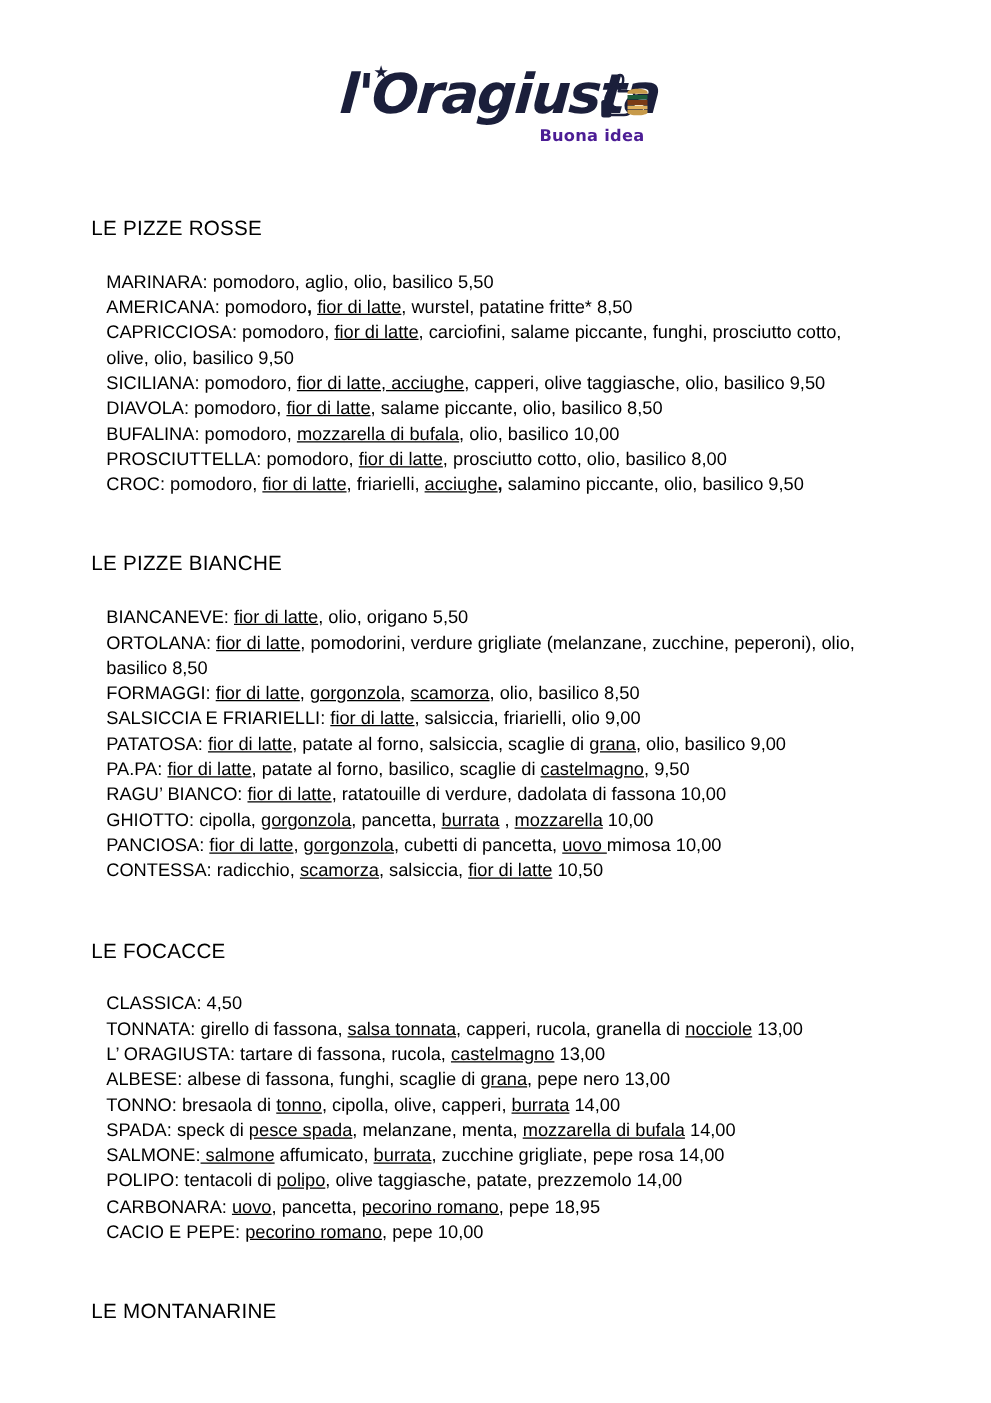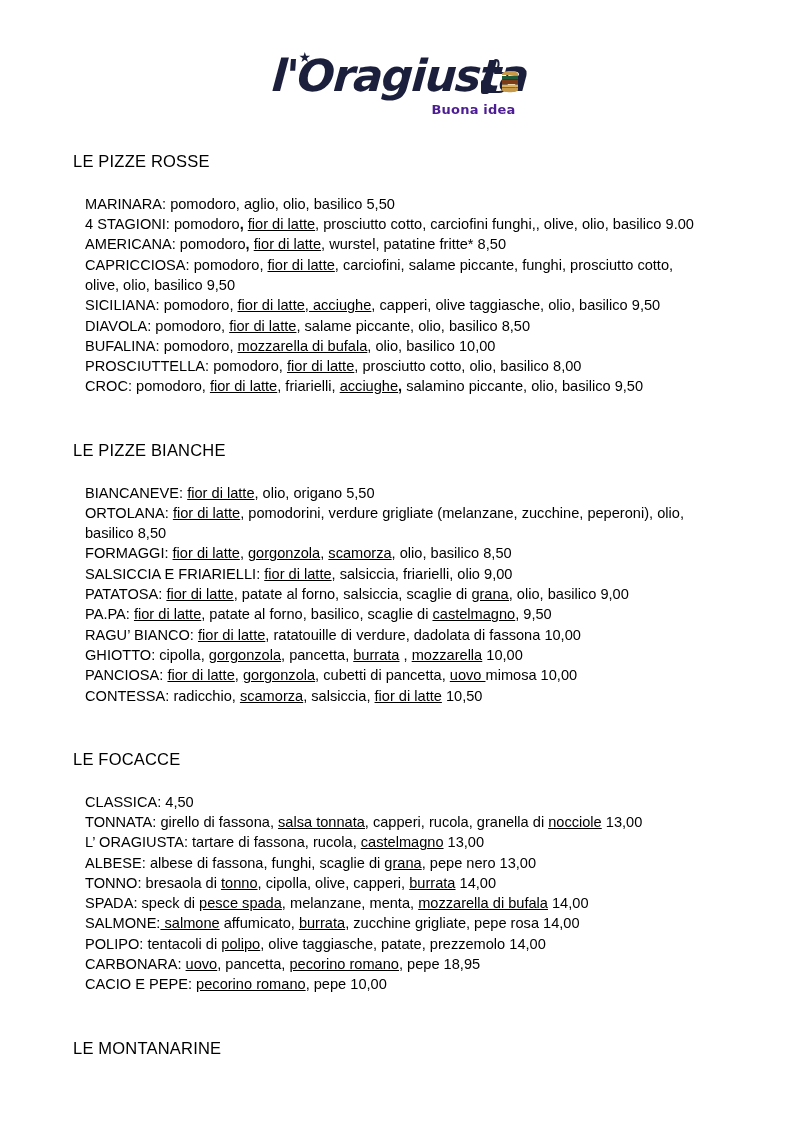--- a/index.html
+++ b/index.html
@@ -78,21 +78,21 @@
     left: 208px;
     top: 10px;
     width: 42px;
     height: 44px;
   }
 
   
   .content {
     position: absolute;
     left: 73px;
-    top: 152px;
+    top: 174px;
     width: 650px;
   }
 
   .section + .section { margin-top: 0; }
 
   .section-title {
     font-size: 16.5px;
     line-height: 1.2;
     letter-spacing: 0.2px;
     margin: 0 0 22px 0;
@@ -142,21 +142,20 @@
         <path d="M22 30 L38 30 L38 32 C38 35 22 35 22 32 Z" fill="#c79a4a"></path>
       </svg>
     </div>
   </div>
 
   <div class="content" id="menu-content">
       <div class="section">
         <div class="section-title">LE PIZZE ROSSE</div>
         <ul class="items">
           <li class="item"><span>MARINARA:  pomodoro, aglio, olio, basilico  5,50</span></li>
-          <li class="item"><span>4 STAGIONI: pomodoro</span><span class="b">,</span><span> </span><span class="u">fior di latte</span><span>, prosciutto cotto, carciofini funghi,, olive, olio, basilico  9.00</span></li>
           <li class="item"><span>AMERICANA:  pomodoro</span><span class="b">,</span><span> </span><span class="u">fior di latte</span><span>, wurstel, patatine fritte* 8,50</span></li>
           <li class="item"><span>CAPRICCIOSA: pomodoro, </span><span class="u">fior di latte</span><span>, carciofini, salame piccante, funghi, prosciutto cotto, olive, olio, basilico  9,50</span></li>
           <li class="item"><span>SICILIANA: pomodoro, </span><span class="u">fior di latte, acciughe</span><span>, capperi, olive taggiasche, olio, basilico  9,50</span></li>
           <li class="item"><span>DIAVOLA:  pomodoro, </span><span class="u">fior di latte</span><span>, salame piccante, olio, basilico  8,50</span></li>
           <li class="item"><span>BUFALINA: pomodoro, </span><span class="u">mozzarella di bufala</span><span>, olio, basilico  10,00</span></li>
           <li class="item"><span>PROSCIUTTELLA: pomodoro, </span><span class="u">fior di latte</span><span>, prosciutto cotto, olio, basilico 8,00</span></li>
           <li class="item"><span>CROC: pomodoro, </span><span class="u">fior di latte</span><span>, friarielli, </span><span class="u">acciughe</span><span class="b">,</span><span> salamino piccante, olio, basilico  9,50</span></li>
         </ul>
         <div class="section-gap"></div>
       </div>

